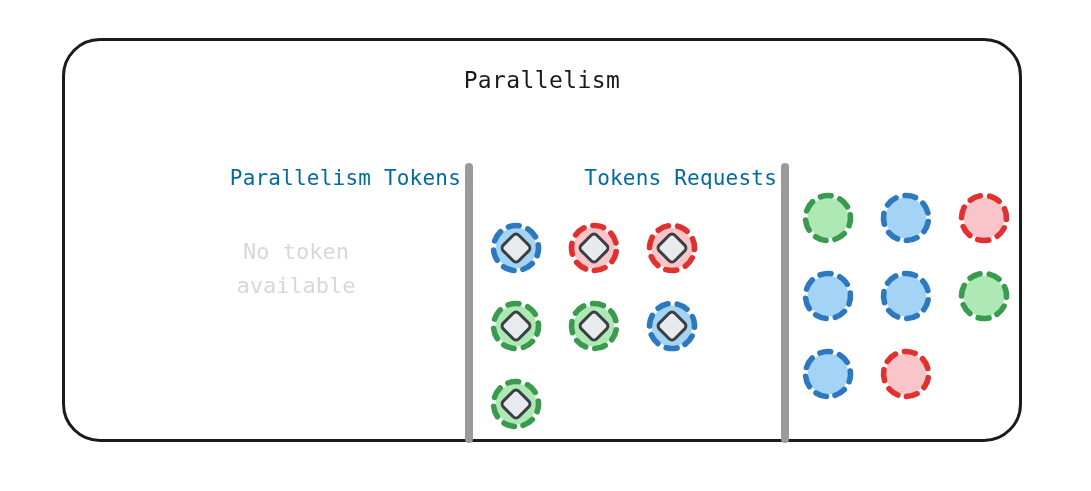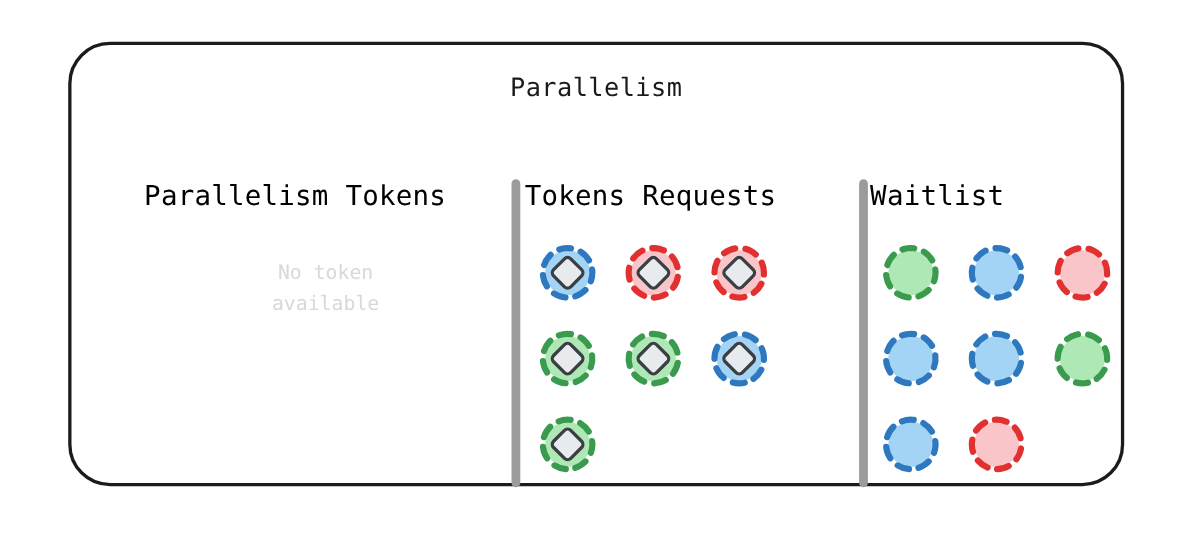--- a/index.html
+++ b/index.html
@@ -63,33 +63,33 @@
   
   .column {
     position: absolute;
     top: 122px;
   }
   .col-tokens   { left: 66px;  width: 330px; }
   .col-active   { left: 412px; width: 300px; }
   .col-waitlist { left: 726px; width: 290px; }
 
   .col-heading {
-    font-size: 25px;
-    color: #000000;
-    text-align: left;
+    font-size: 21px;
+    color: #0369a1;
+    text-align: right;
     white-space: pre;
     letter-spacing: 0.2px;
     height: 30px;
     line-height: 30px;
   }
 
   .empty-note {
     margin-top: 42px;
     text-align: center;
-    font-size: 18px;
+    font-size: 22px;
     line-height: 1.55;
     color: #d8d8d8;
     white-space: pre-line;
   }
 
   
   .grid {
     margin-top: 26px;
     display: flex;
     flex-wrap: wrap;
@@ -180,21 +180,20 @@
             <svg width="58" height="58" viewBox="0 0 58 58">
               <circle cx="29" cy="29" r="20.5" fill="#aee8b5"></circle>
               <circle cx="29" cy="29" r="22.5" fill="none" stroke="#3a9b4e" stroke-width="5.6" stroke-linecap="round" stroke-dasharray="11 9.14" transform="rotate(94 29 29)"></circle>
               <rect x="18" y="18" width="22" height="22" rx="4" ry="4" fill="#e8ebed" stroke="#3a3f44" stroke-width="3" transform="rotate(45 29 29)"></rect>
             </svg>
           </div>
         </div>
     </div>
 
     <div class="column col-waitlist">
-      <div class="col-heading">Waitlist</div>
       <div class="grid">
           <div class="node">
             <svg width="58" height="58" viewBox="0 0 58 58">
               <circle cx="29" cy="29" r="20.5" fill="#aee8b5"></circle>
               <circle cx="29" cy="29" r="22.5" fill="none" stroke="#3a9b4e" stroke-width="5.6" stroke-linecap="round" stroke-dasharray="11 9.14" transform="rotate(-8 29 29)"></circle>
             </svg>
           </div>
           <div class="node">
             <svg width="58" height="58" viewBox="0 0 58 58">
               <circle cx="29" cy="29" r="20.5" fill="#a3d3f5"></circle>

